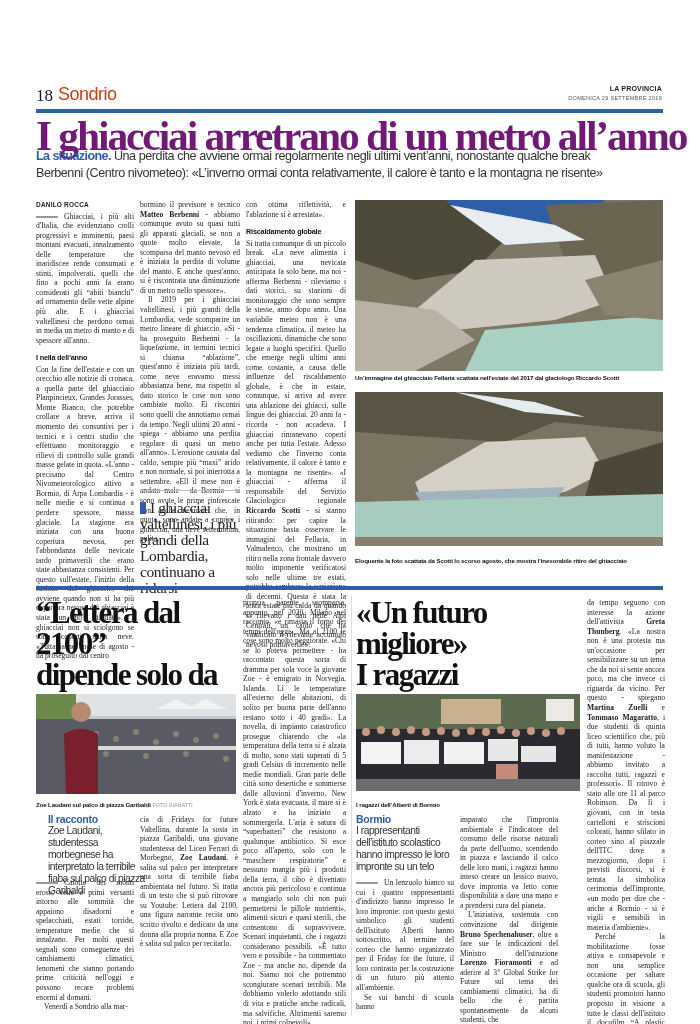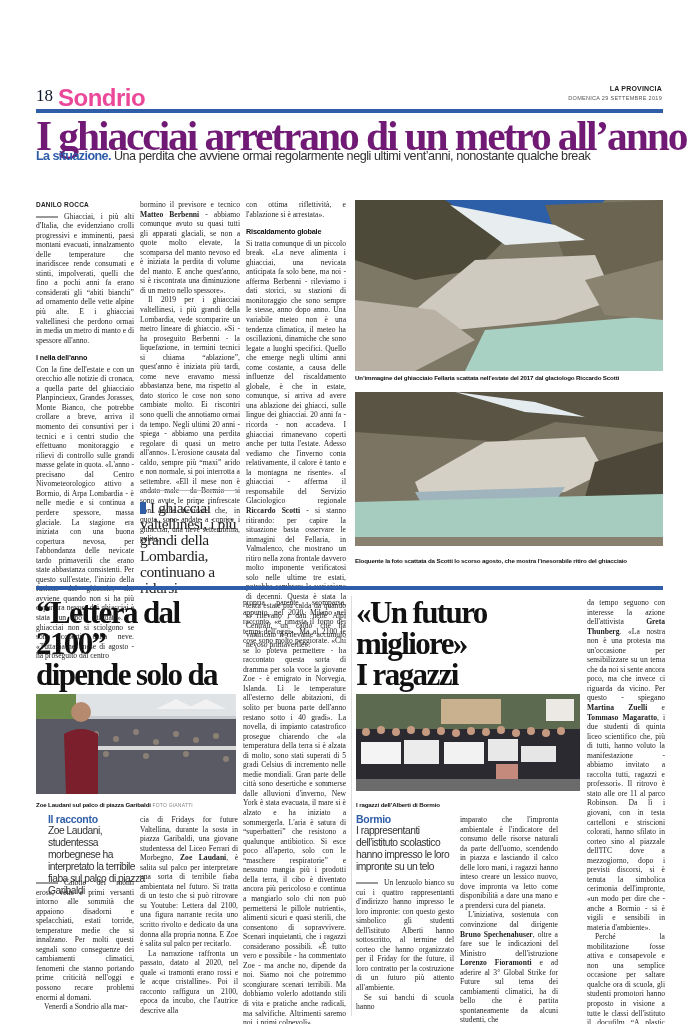--- a/index.html
+++ b/index.html
@@ -3,21 +3,21 @@
 <meta charset="utf-8">
 <style>
   * { box-sizing: border-box; margin: 0; padding: 0; }
   html, body { width: 700px; height: 1024px; background: #fff; overflow: hidden; }
   body { position: relative; font-family: "DejaVu Serif", serif; color: #1a1a1a; }
 
   .abs { position: absolute; }
 
   
   .page-num { left: 36px; top: 86px; font-family: "Liberation Serif", serif; font-size: 17px; color: #0f172a; }
-  .section { left: 58px; top: 84px; font-family: "Liberation Sans", sans-serif; font-weight: bold; font-size: 24px; color: #ec4899; letter-spacing: -0.5px; }
+  .section { left: 58px; top: 84px; font-family: "Liberation Sans", sans-serif; font-weight: normal; font-size: 18px; color: #c2410c; letter-spacing: -0.5px; }
   .paper { right: 38px; top: 85px; font-family: "Liberation Sans", sans-serif; font-weight: bold; font-size: 7px; color: #222; letter-spacing: 0.2px; text-align: right; }
   .date { right: 38px; top: 95px; font-family: "Liberation Sans", sans-serif; font-size: 5.5px; color: #555; letter-spacing: 0.3px; text-align: right; }
   .rule-top { left: 36px; top: 109px; width: 627px; height: 4px; background: #2f5da8; }
 
   .headline { left: 36px; top: 115px; width: 640px; font-family: "Liberation Serif", serif; font-weight: bold; font-size: 41.5px; letter-spacing: -2.1px; color: #701a75; white-space: nowrap; line-height: 1.05; }
 
   .summary { left: 36px; top: 148px; width: 640px; font-family: "Liberation Sans", sans-serif; font-size: 12.6px; line-height: 17px; color: #333; letter-spacing: -0.45px; }
   .summary .kicker { color: #2f5da8; font-weight: bold; letter-spacing: -0.6px; }
 
   
@@ -51,20 +51,21 @@
 
 <div class="abs page-num">18</div>
 <div class="abs section">Sondrio</div>
 <div class="abs paper">LA PROVINCIA</div>
 <div class="abs date">DOMENICA 29 SETTEMBRE 2019</div>
 <div class="abs rule-top"></div>
 
 <div class="abs headline">I ghiacciai arretrano di un metro all’anno</div>
 <div class="abs summary">
   <span class="kicker">La situazione.</span><span> Una perdita che avviene ormai regolarmente negli ultimi vent’anni, nonostante qualche break</span><br>
+  <span>Berbenni (Centro nivometeo): «L’inverno ormai conta relativamente, il calore è tanto e la montagna ne risente»</span>
 </div>
 
 <div class="abs col" style="left:36px; top:200px; width:98px;">
   <div class="byline">DANILO ROCCA</div>
   <p class="noind"><span class="lead-bar"></span><span>Ghiacciai, i più alti d'Italia, che evidenziano crolli progressivi e imminenti, paesi montani evacuati, innalzamento delle temperature che inaridiscee rende consumati e stinti, impolverati, quelli che fino a pochi anni fa erano considerati gli “abiti bianchi” ad ornamento delle vette alpine più alte. E i ghiacciai valtellinesi che perdono ormai in media un metro di manto e di spessore all'anno.</span></p>
   <div class="subhead">I nella dell’anno</div>
   <p class="noind">Con la fine dell'estate e con un orecchio alle notizie di cronaca, a quella parte del ghiacciaio Planpincieux, Grandes Jorasses, Monte Bianco, che potrebbe crollare a breve, arriva il momento dei consuntivi per i tecnici e i centri studio che effettuano monitoraggio e rilievi di controllo sulle grandi masse gelate in quota. «L'anno - precisano dal Centro Nivometeorologico attivo a Bormio, di Arpa Lombardia - è nelle medie e si continua a perdere spessore, massa glaciale. La stagione era iniziata con una buona copertura nevosa, per l'abbondanza delle nevicate tardo primaverili che erano state abbastanza consistenti. Per questo sull'estate, l'inizio della fusione del ghiaccio, che avviene quando non si ha più copertura nevosa dei ghiacciai è stata un po' ritardata». I ghiacciai non si sciolgono se sono coperti dalla neve. «Tuttavia nel mese di agosto - ha proseguito dal centro</p>
 </div>
 
 <div class="abs col" style="left:140px; top:200px; width:100px;">
@@ -152,21 +153,20 @@
   <div class="box-kicker">Il racconto</div>
   <div class="box-text">Zoe Laudani, studentessa morbegnese ha interpretato la terribile fiaba sul palco di piazza Garibaldi</div>
 </div>
 
 <div class="abs col" style="left:36px; top:878px; width:98px;">
   <p class="noind"><span class="lead-bar"></span><span>Calotte dei monti erose, vette e primi versanti intorno alle sommità che appaiono disadorni e spelacchiati, estati torride, temperature medie che si innalzano. Per molti questi segnali sono conseguenze dei cambiamenti climatici, fenomeni che stanno portando prime criticità nell'oggi e possono recare problemi enormi al domani.</span></p>
   <p>Venerdì a Sondrio alla mar-</p>
 </div>
 <div class="abs col" style="left:140px; top:815px; width:98px;">
   <p class="noind"><span>cia di Fridays for future Valtellina, durante la sosta in piazza Garibaldi, una giovane studentessa del Liceo Ferrari di Morbegno, </span><b class="name">Zoe Laudani</b><span>, è salita sul palco per interpretare una sorta di terribile fiaba ambientata nel futuro. Si tratta di un testo che si può ritrovare su Youtube: Lettera dal 2100, una figura narrante recita uno scritto rivolto e dedicato da una donna alla propria nonna. E Zoe è salita sul palco per recitarlo.</span></p>
-  <p>La narrazione raffronta un passato, datato al 2020, nel quale «i tramonti erano rossi e le acque cristalline». Poi il racconto raffigura un 2100, epoca da incubo, che l'autrice descrive alla</p>
 </div>
 <div class="abs col" style="left:243px; top:598px; width:103px;">
   <p class="noind">propria parente, scomparsa, appunto, nel 2020. Milano nel racconto, «è rimasta il forno dei tempi dell'oggi». Ma al 2100 le cose sono molto peggiorate. «Chi se lo poteva permettere - ha raccontato questa sorta di dramma per sola voce la giovane Zoe - è emigrato in Norvegia, Islanda. Lì le temperature all'esterno delle abitazioni, di solito per buona parte dell'anno restano sotto i 40 gradi». La novella, di impianto catastrofico prosegue chiarendo che «la temperatura della terra si è alzata di molto, sono stati superati di 5 gradi Celsius di incremento nelle medie mondiali. Gran parte delle città sono desertiche e sommerse dalle alluvioni d'inverno, New York è stata evacuata, il mare si è alzato e ha iniziato a sommergerla. L'aria è satura di “superbatteri” che resistono a qualunque antibiotico. Si esce poco all'aperto, solo con le “maschere respiratorie” e nessuno mangia più i prodotti della terra, il cibo è diventato ancora più pericoloso e continua a mangiarlo solo chi non può permettersi le pillole nutrienti», alimenti sicuri e quasi sterili, che consentono di sopravvivere. Scenari inquietanti, che i ragazzi considerano possibili. «È tutto vero e possibile - ha commentato Zoe - ma anche no, dipende da noi. Siamo noi che potremmo scongiurare scenari terribili. Ma dobbiamo volerlo adottando stili di vita e pratiche anche radicali, ma salvifiche. Altrimenti saremo noi, i primi colpevoli».</p>
 
 </div>
 
 <div class="abs vsep" style="left:351px; top:596px; height:420px;"></div>
 
 <div class="abs h2" style="left:356px; top:597px; width:230px;">
   <div>«Un futuro migliore»</div>

